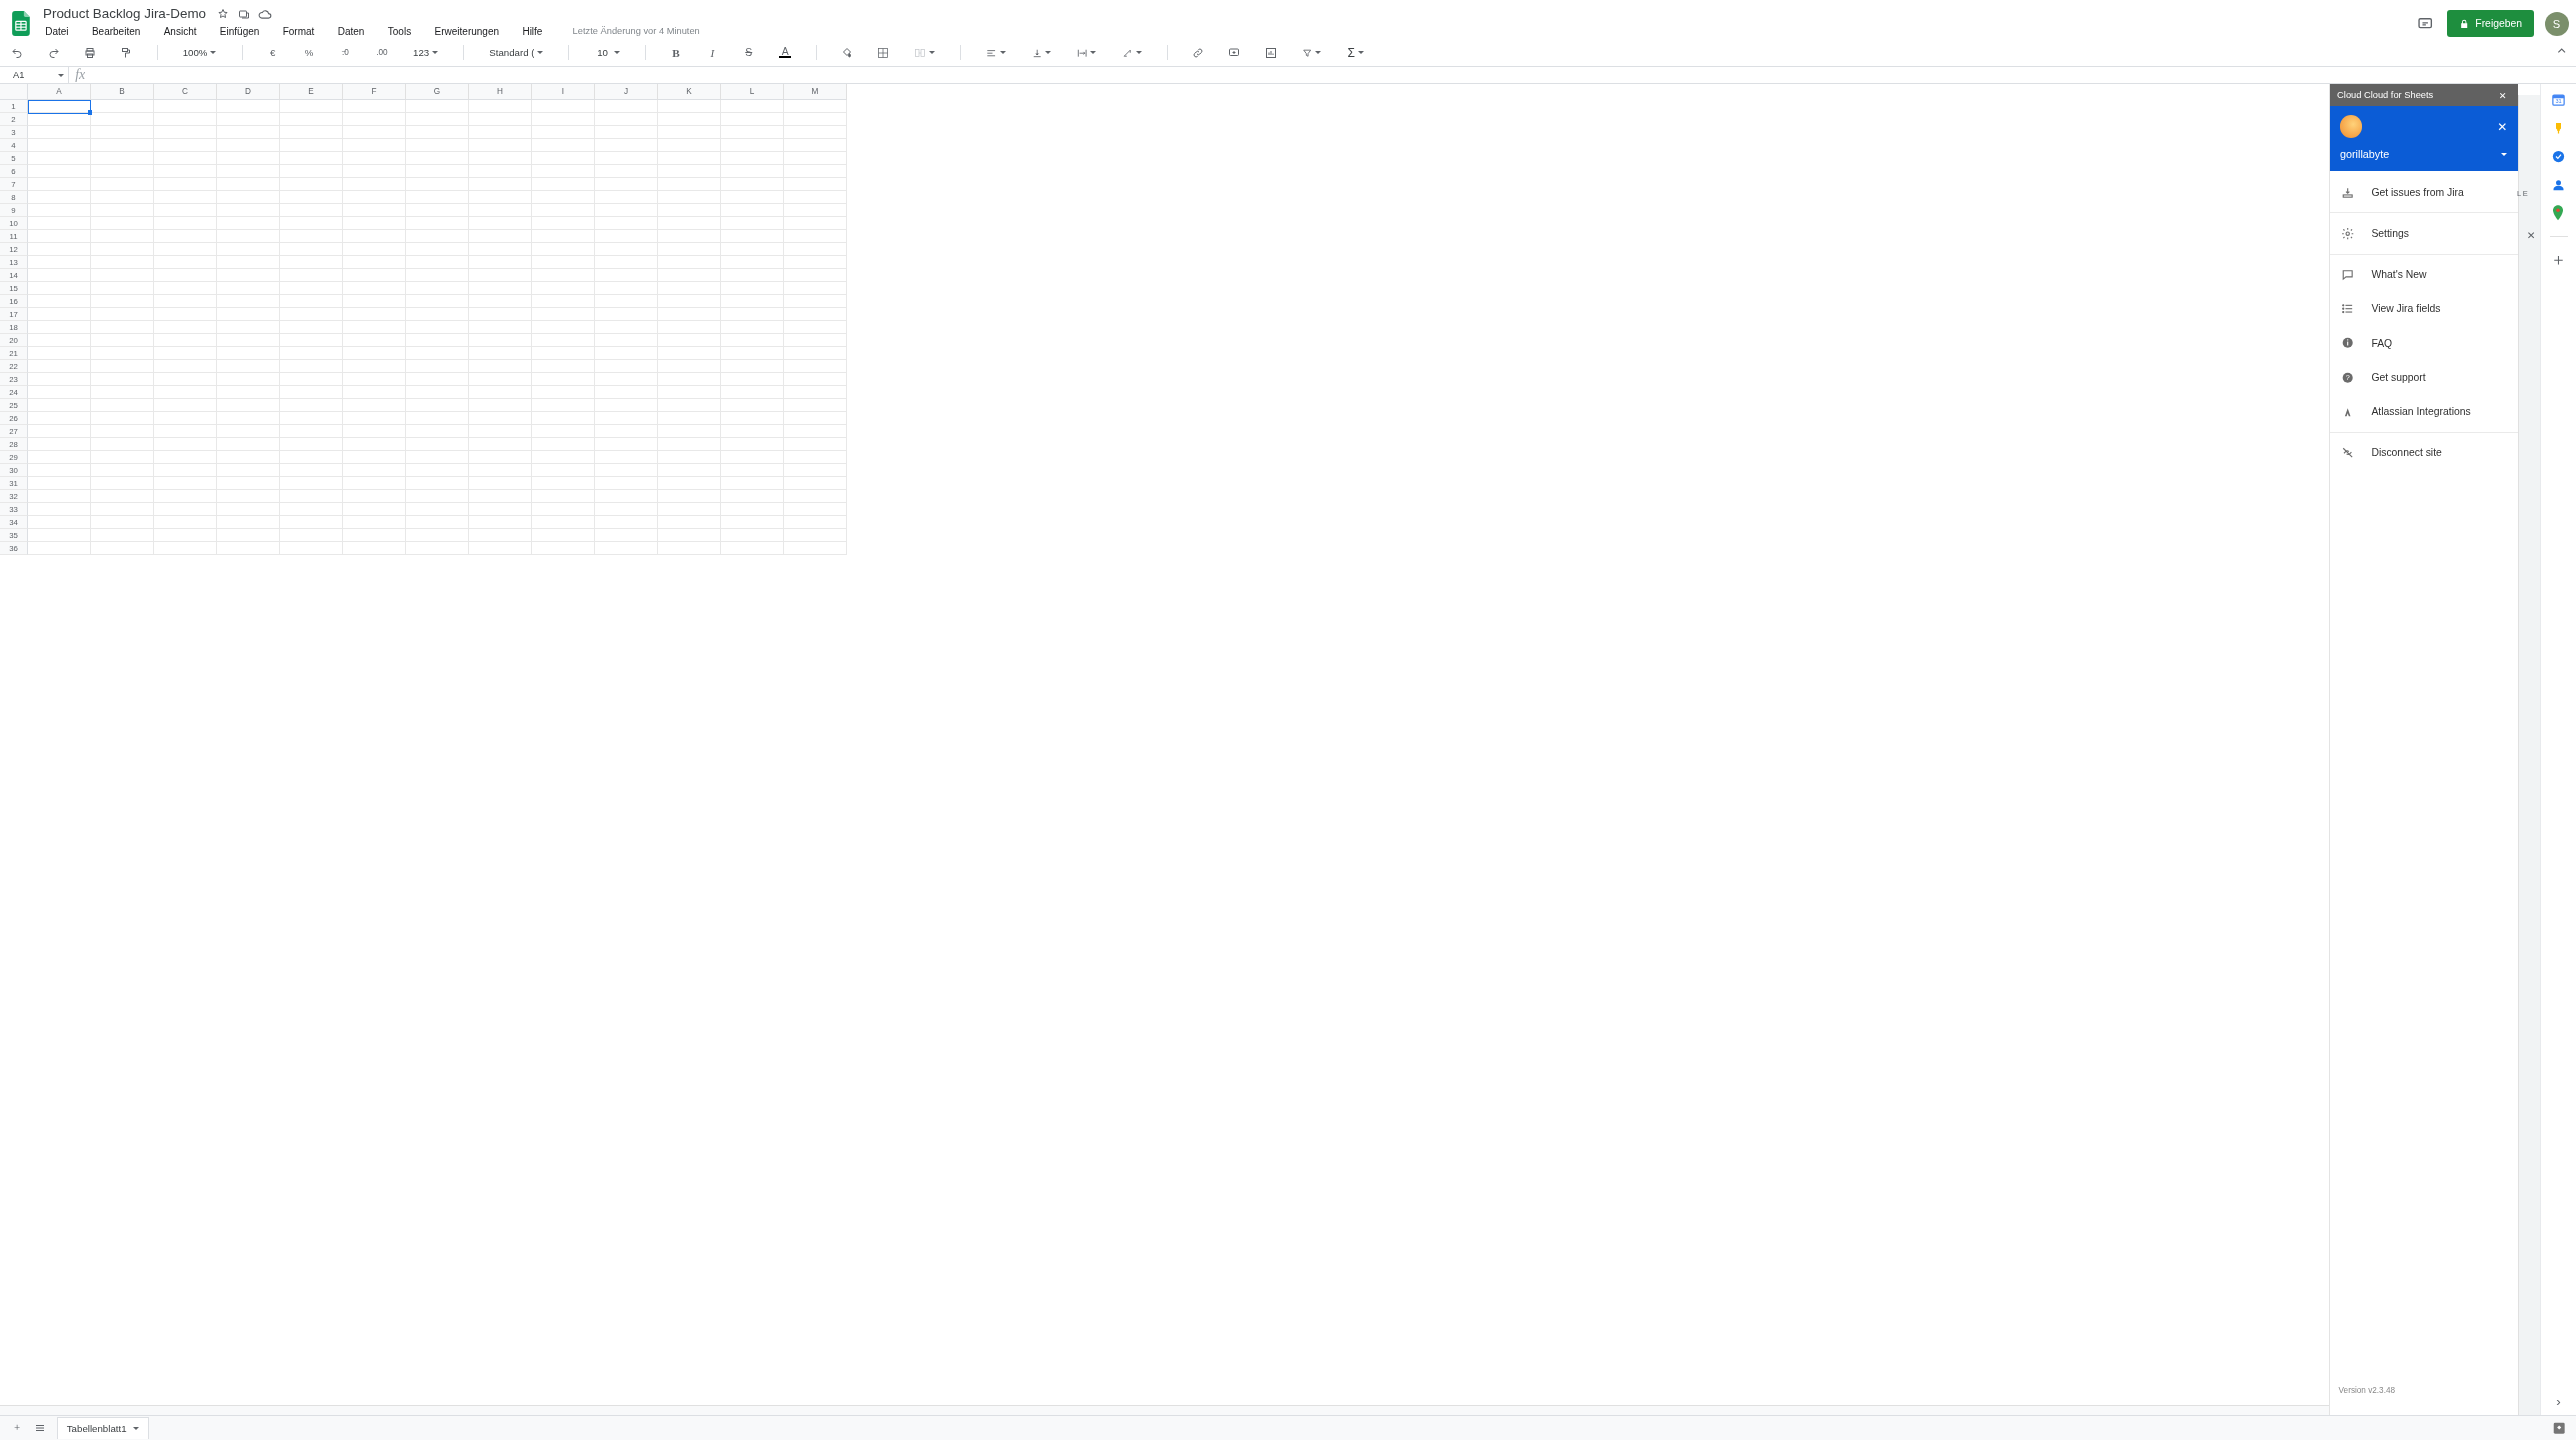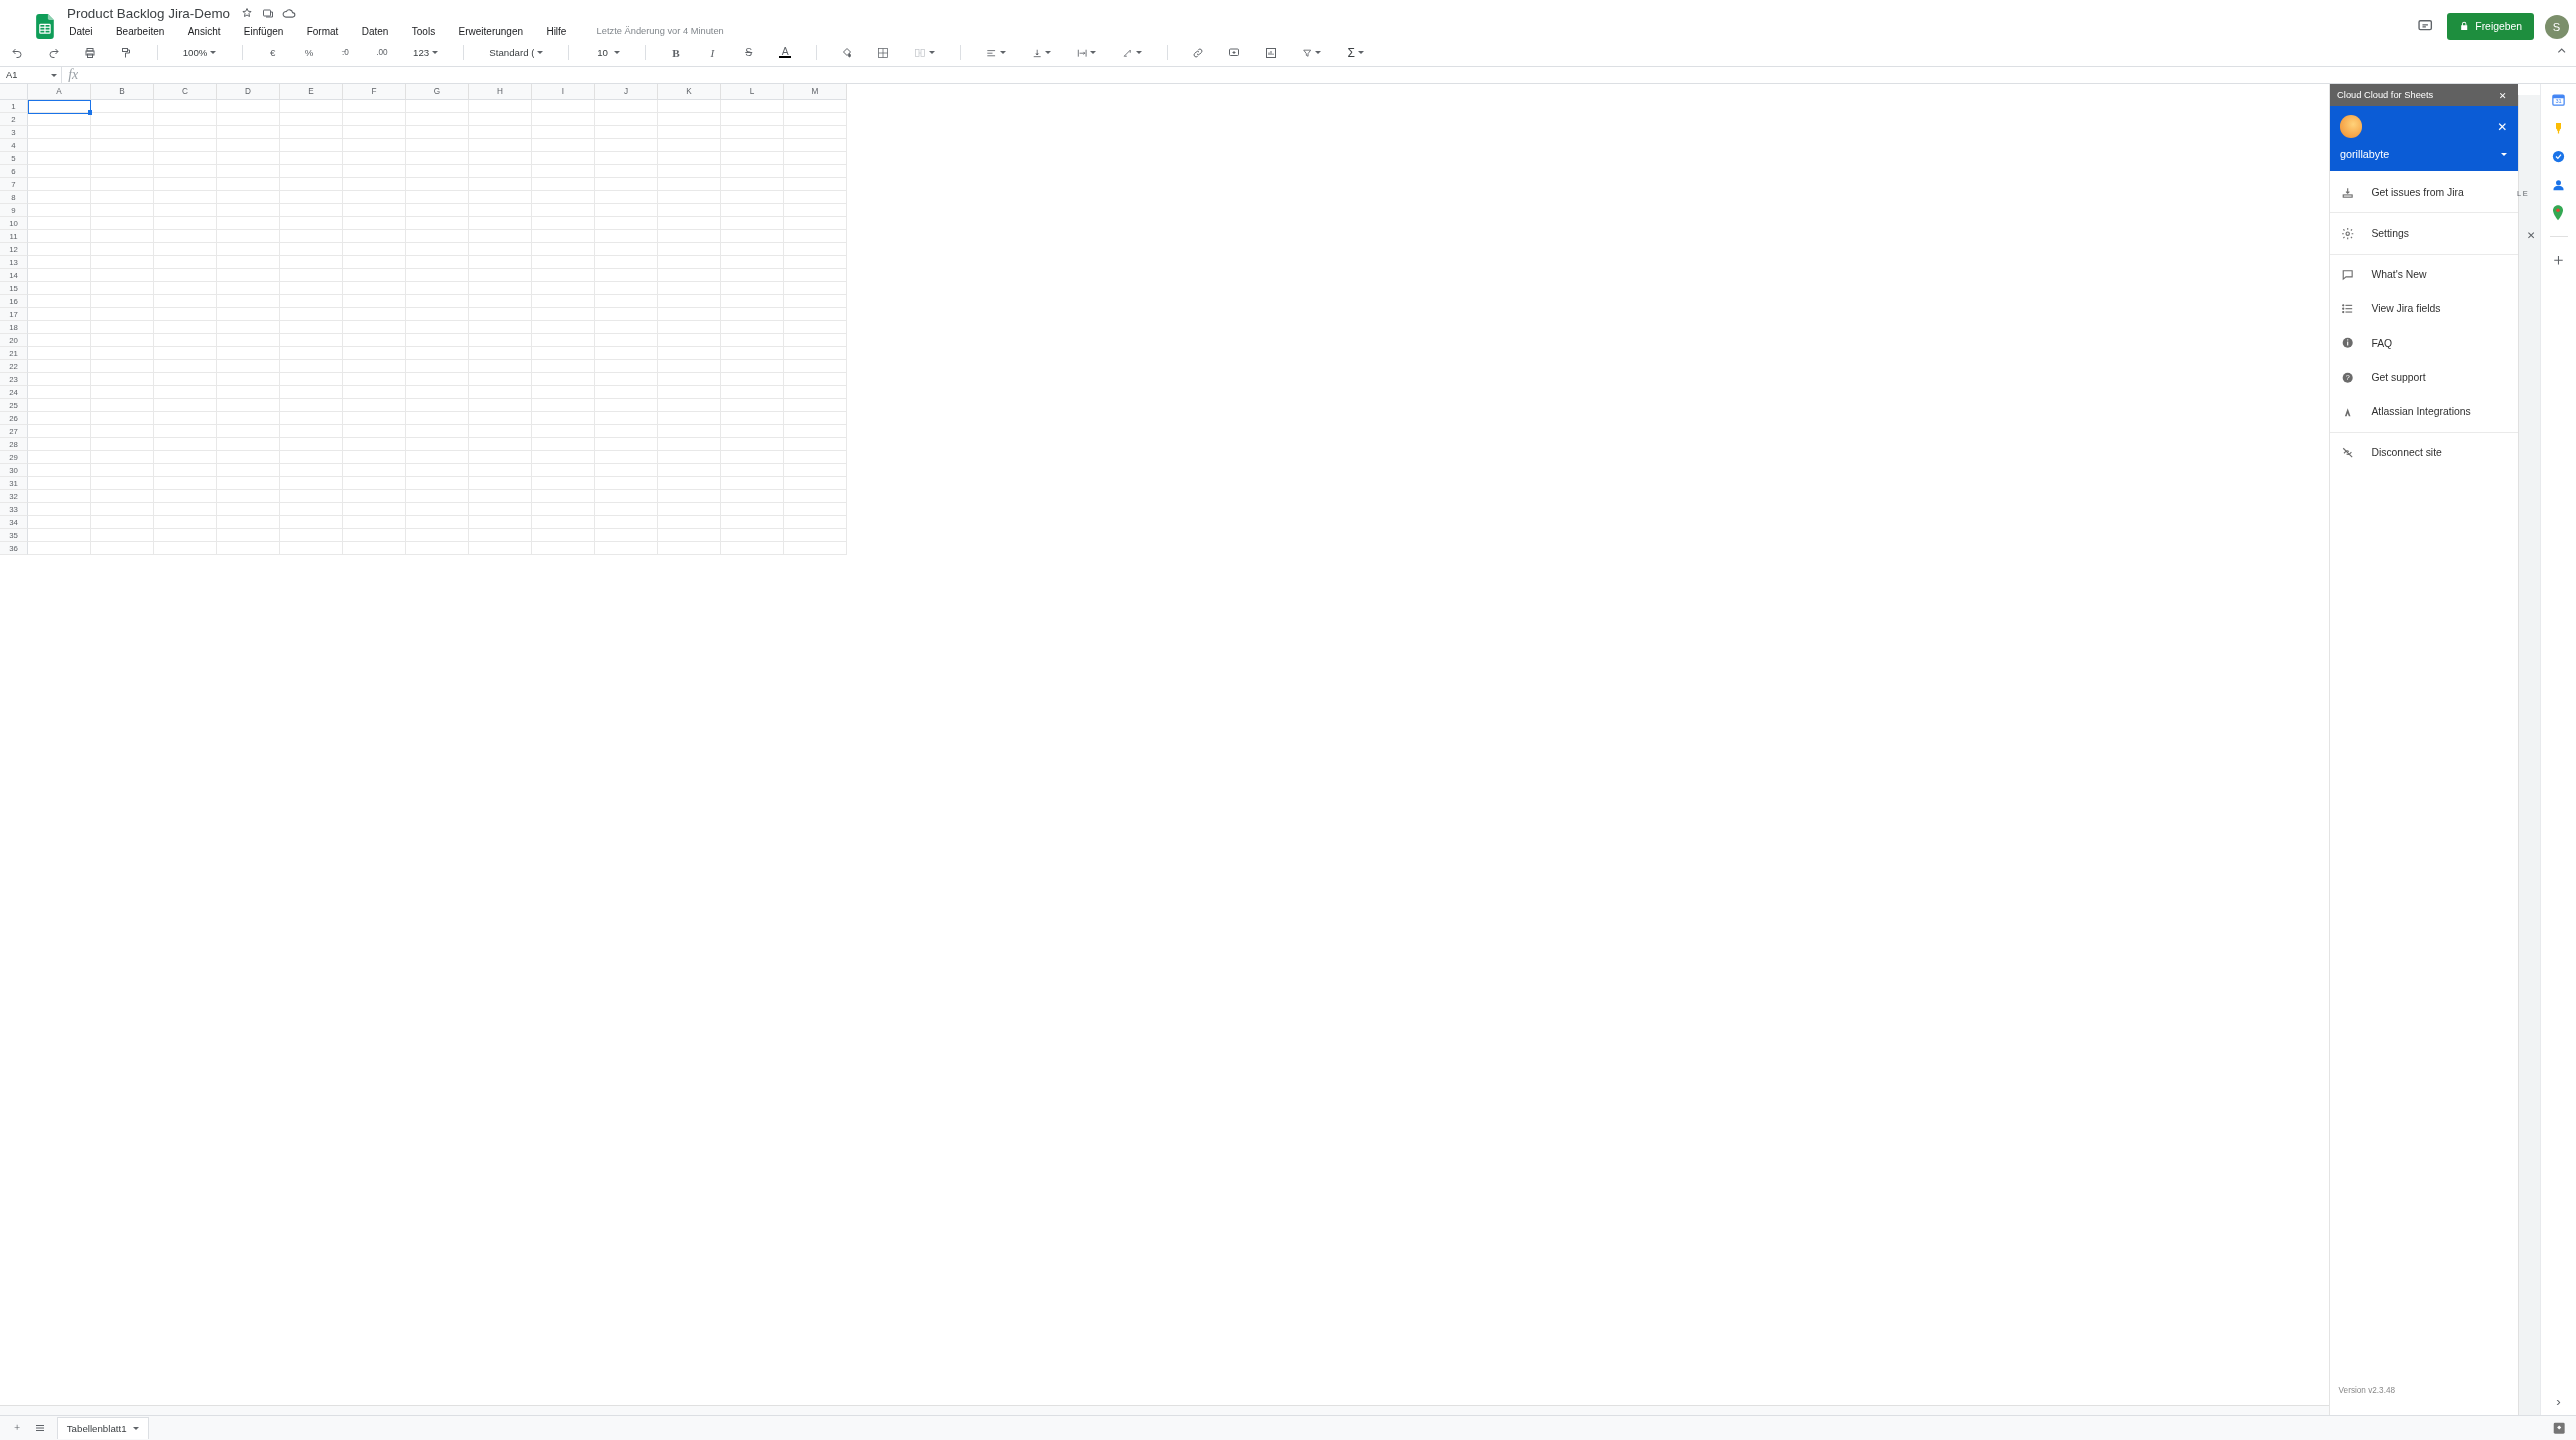--- a/index.html
+++ b/index.html
@@ -1,20 +1,20 @@
 <!DOCTYPE html>
 <html style="font-size:12px"><head>
 <meta charset="utf-8">
 <style>
   * { box-sizing: border-box; margin: 0; padding: 0; }
   html, body { width: 100%; height: 100%; font-family: Arial, "Helvetica Neue", Helvetica, sans-serif; overflow: hidden; }
   body { background: #fff; color: #3c4043; font-size: 9.7px; }
 
   
-  .doc-row { display:flex; align-items:flex-end; padding:6px 7.5px 0 7.5px; height:40px;margin-left:24px; }
+  .doc-row { display:flex; align-items:center; padding:6px 7.5px 0 7.5px; height:40px; }
   .sheets-logo { width:28px; height:28px; border-radius:3px; display:flex; align-items:center; justify-content:center; margin-top:1.5px; cursor:pointer; }
   .sheets-logo svg { width:19.4px; height:25px; }
   .doc-center { flex:1; display:flex; flex-direction:column; margin-left:4.5px; }
   .doc-title-line { display:flex; align-items:center; gap:7.5px; }
   .doc-title { font-size:13.4px; color:#3c4043; padding:0.7px 3px; border-radius:2.2px; }
   .title-ic { width:13.4px; height:13.4px; display:flex; align-items:center; justify-content:center; color:#5f6368; cursor:pointer; border-radius:2.2px; }
   .menubar { display:flex; gap:13px; margin-top:1.5px; }
   .menubar .m { padding:3px 5.2px; font-size:10px; color:#202124; cursor:pointer; border-radius:2.2px; }
   .last-edit { color:#80868b; font-size:9.3px; padding:3px 6px; margin-left:6px; }
   .doc-right { display:flex; align-items:center; gap:10.4px; margin-top:1.5px; }
@@ -30,21 +30,21 @@
   .tdrop { display:flex; align-items:center; height:19.4px; padding:0 4.5px; gap:3px; color:#3c4043; cursor:pointer; border-radius:2.2px; font-size:9.7px; }
   .caret { width:0; height:0; border-left:3px solid transparent; border-right:3px solid transparent; border-top:3px solid #5f6368; }
   .font-name { width:45px; overflow:hidden; white-space:nowrap; }
   .font-size { width:16.4px; text-align:center; }
   .text-color { display:flex; flex-direction:column; align-items:center; }
   .text-color .bar { width:12px; height:2.2px; background:#000; position:relative; top:-1.5px; }
   .collapse-up { position:absolute; right:7.5px; top:3.7px; cursor:pointer; }
 
   
   .fbar { height:17px; border-bottom:0.7px solid #dcdfe3; display:flex; align-items:stretch; }
-  .namebox { width:62px; border-right:0.7px solid #dcdfe3; display:flex; align-items:center; padding-left:6px; font-size:9.3px; color:#3c4043; position:relative; }
+  .namebox { width:62px; border-right:0.7px solid #dcdfe3; display:flex; align-items:center; padding-left:6px; font-size:9.3px; color:#3c4043; position:relative;margin-left:7px; }
   .namebox .caret { position:absolute; right:4.5px; }
   .fx { width:22.4px; display:flex; align-items:center; justify-content:center; color:#9aa0a6; font-style:italic; font-family:serif; font-size:14px; }
   .finput { flex:1; border:none; outline:none; padding:0 4.5px; font-size:9.7px; }
 
   
   .main { position:absolute; top:84px; left:0; right:0; bottom:25px; display:flex; }
   .grid-area { flex:1; display:flex; flex-direction:column; overflow:hidden; position:relative; background:#fff; }
   .col-headers { display:flex; height:16.4px; }
   .corner { width:28px; border-right:0.7px solid #dcdfe3; border-bottom:0.7px solid #dcdfe3; background:#f8f9fa; }
   .ch { width:63px; border-right:0.7px solid #e0e0e0; border-bottom:0.7px solid #dcdfe3; background:#f8f9fa; display:flex; align-items:center; justify-content:center; font-size:8.2px; color:#5f6368; }

